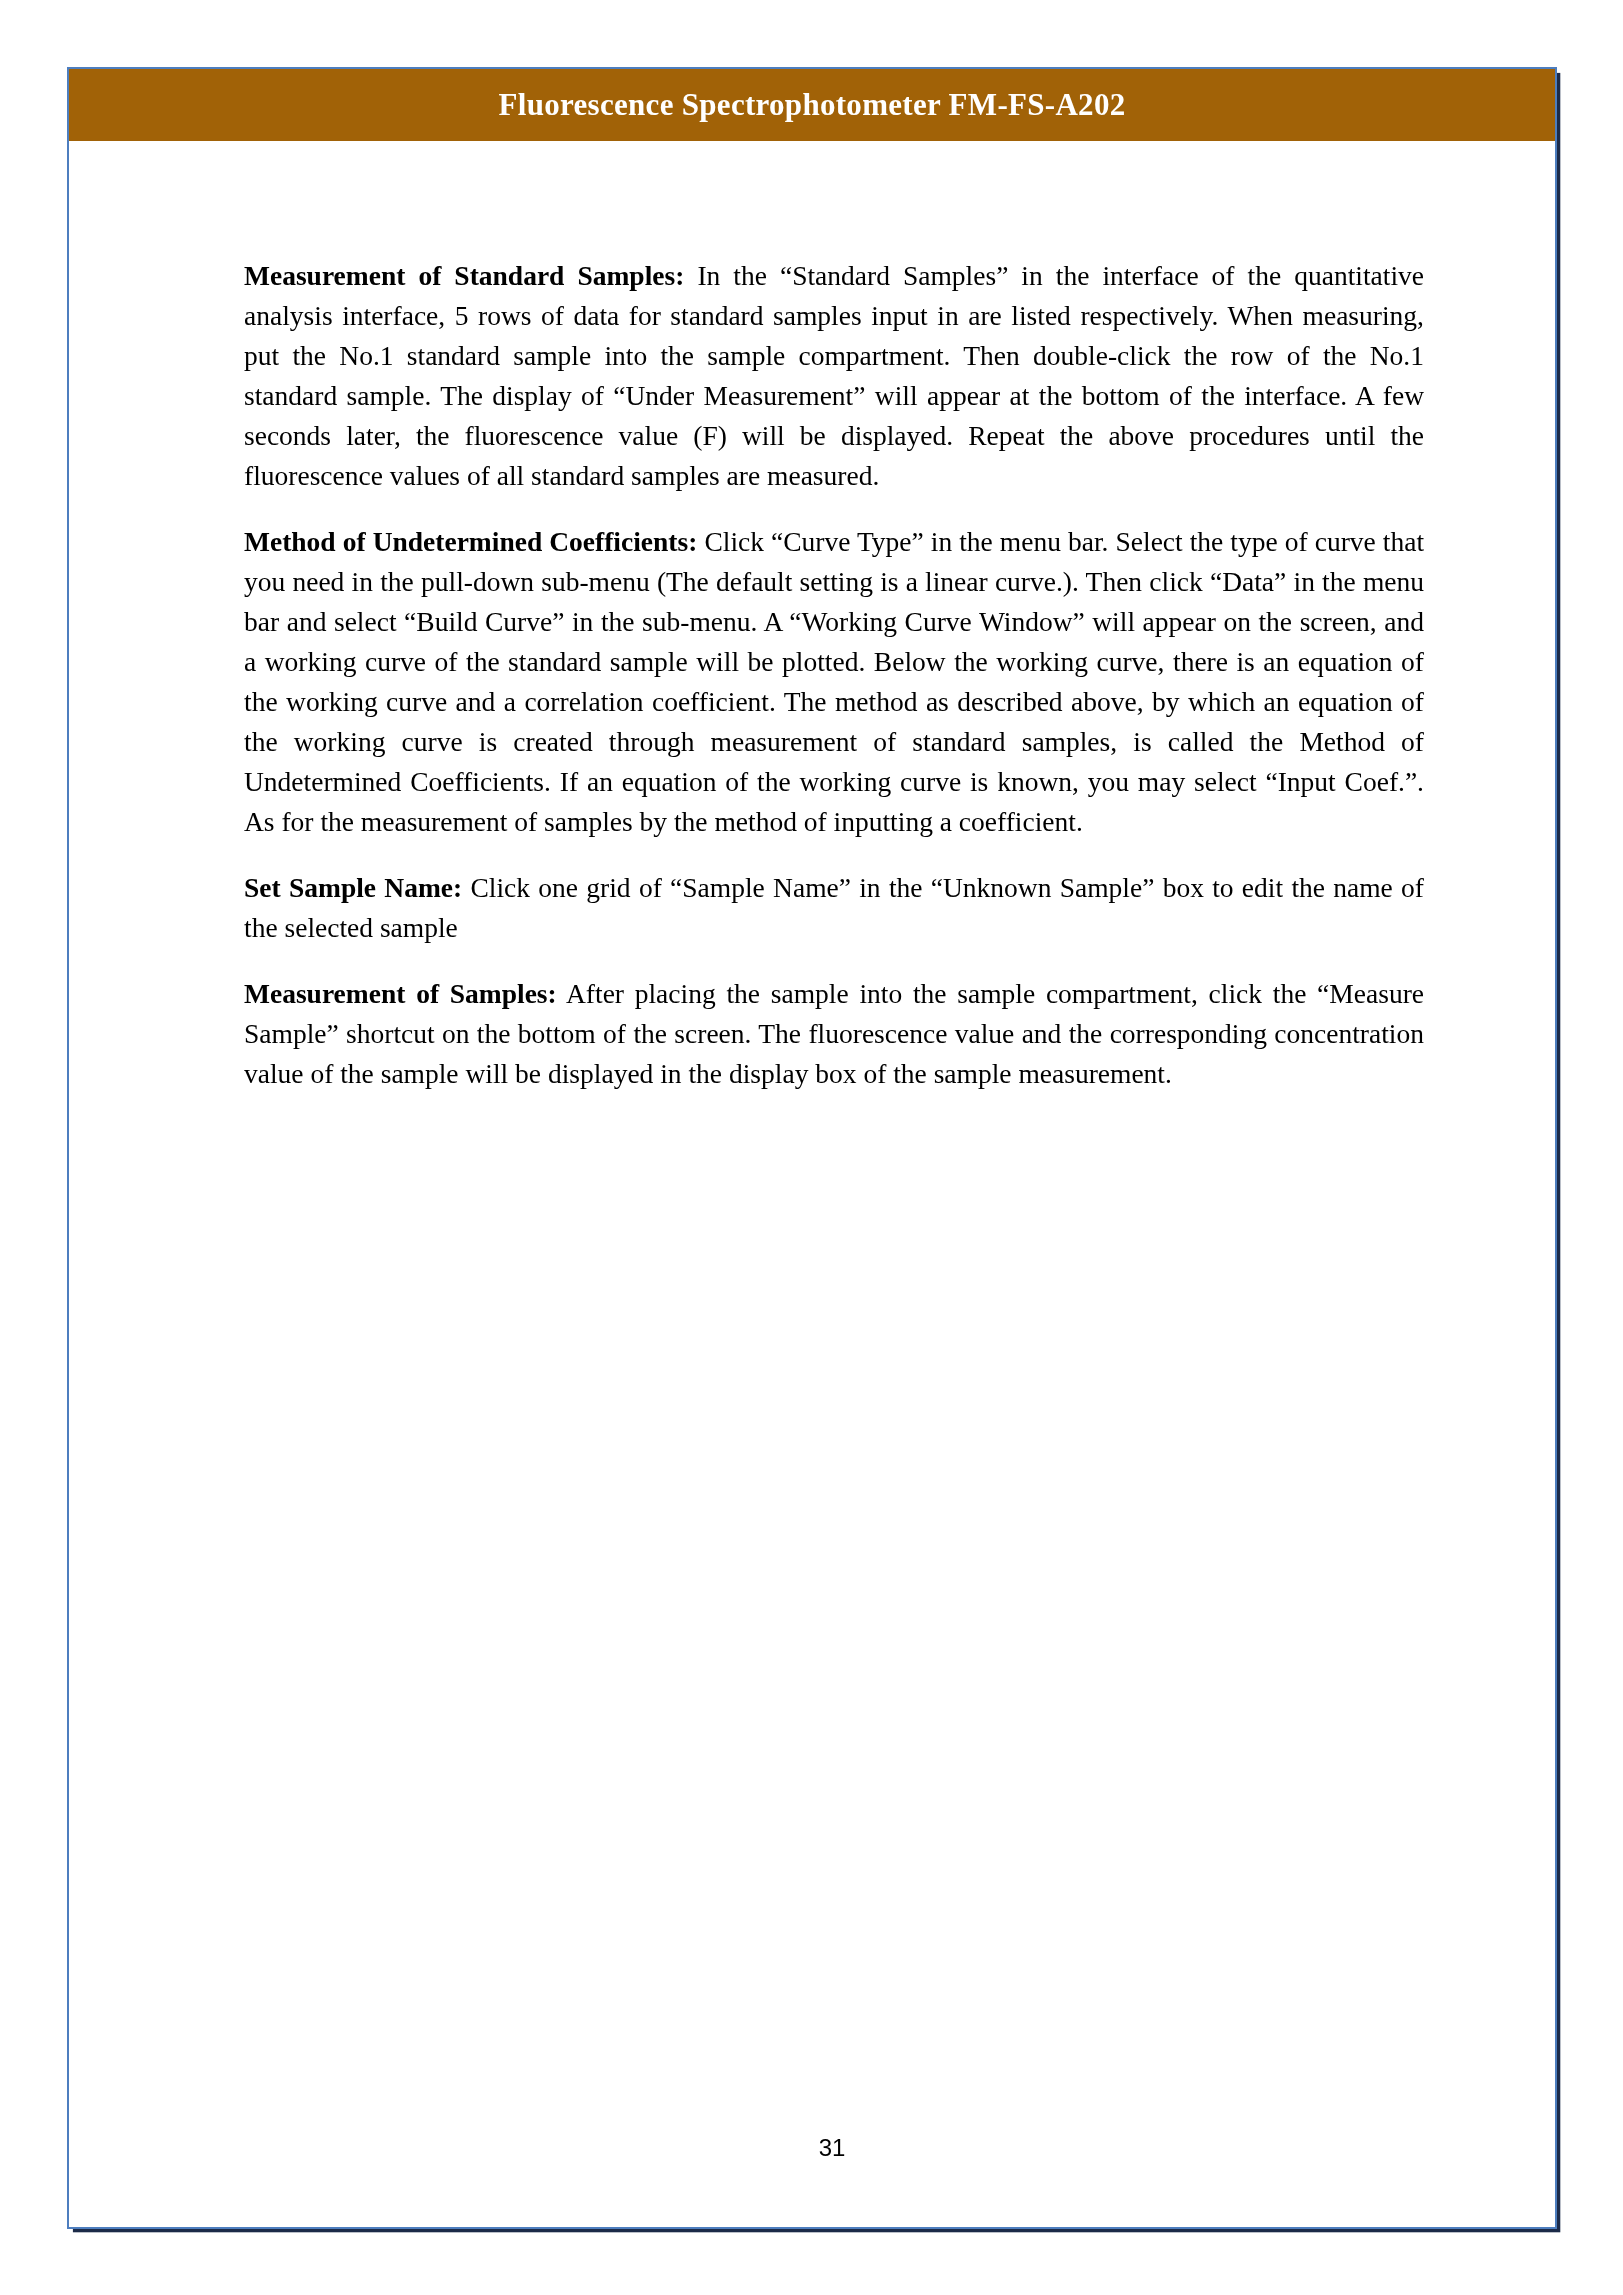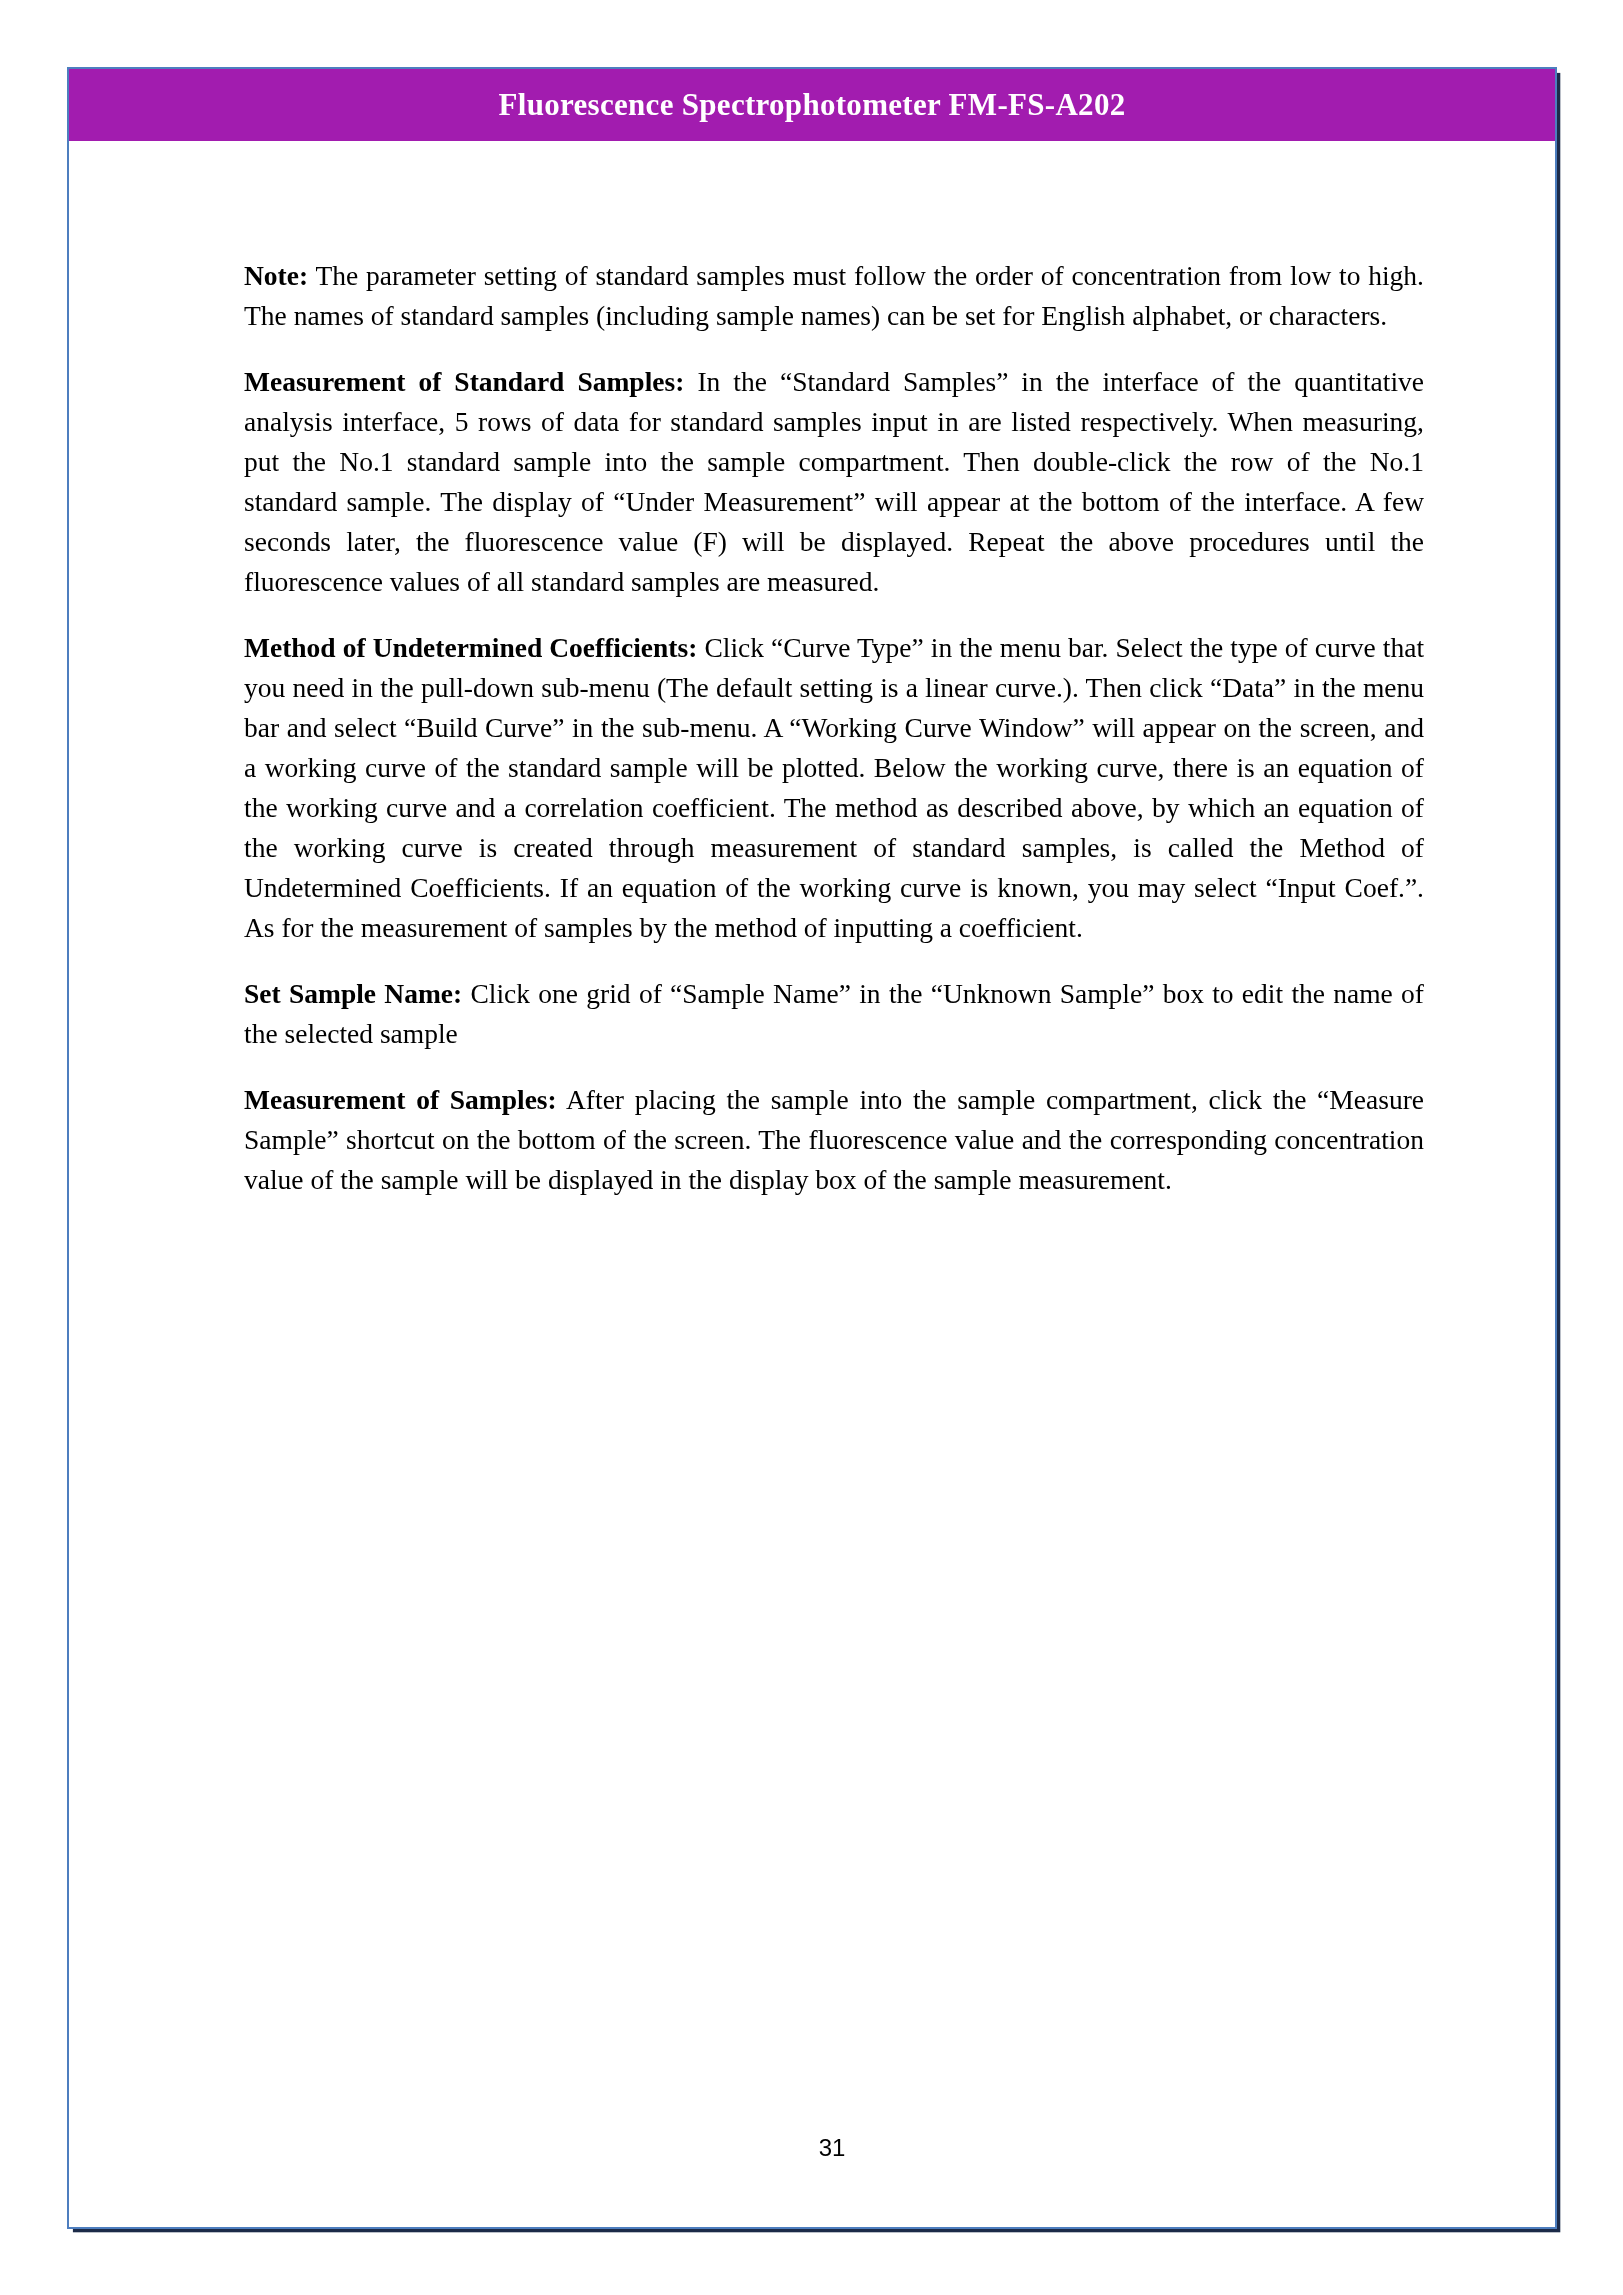--- a/index.html
+++ b/index.html
@@ -19,21 +19,21 @@
     left: 67px;
     top: 67px;
     width: 1486px;
     height: 2158px;
     background: #ffffff;
     border: 2px solid #4d7ebf;
     box-shadow: 4.6px 4.6px 0 -1.3px #1c2b49;
   }
   .header-banner {
     height: 72px;
-    background: #a21caf;
+    background: #a16207;
     display: flex;
     align-items: center;
     justify-content: center;
   }
   .page-title {
     color: #ffffff;
     font-weight: bold;
     font-size: 31px;
     font-family: "Liberation Serif", serif;
     letter-spacing: 0.3px;
@@ -66,21 +66,20 @@
 <body>
 
 <div class="page-frame">
 
   <div class="header-banner">
     <span class="page-title">Fluorescence Spectrophotometer FM-FS-A202</span>
   </div>
 
   <div class="content-area">
 
-    <p><span class="para-label">Note:</span> <span>The parameter setting of standard samples must follow the order of concentration from low to high. The names of standard samples (including sample names) can be set for English alphabet, or characters.</span></p>
 
     <p><span class="para-label">Measurement of Standard Samples:</span> <span>In the “Standard Samples” in the interface of the quantitative analysis interface, 5 rows of data for standard samples input in are listed respectively. When measuring, put the No.1 standard sample into the sample compartment. Then double-click the row of the No.1 standard sample. The display of “Under Measurement” will appear at the bottom of the interface. A few seconds later, the fluorescence value (F) will be displayed. Repeat the above procedures until the fluorescence values of all standard samples are measured.</span></p>
 
     <p><span class="para-label">Method of Undetermined Coefficients:</span> <span>Click “Curve Type” in the menu bar. Select the type of curve that you need in the pull-down sub-menu (The default setting is a linear curve.). Then click “Data” in the menu bar and select “Build Curve” in the sub-menu. A “Working Curve Window” will appear on the screen, and a working curve of the standard sample will be plotted. Below the working curve, there is an equation of the working curve and a correlation coefficient. The method as described above, by which an equation of the working curve is created through measurement of standard samples, is called the Method of Undetermined Coefficients. If an equation of the working curve is known, you may select “Input Coef.”. As for the measurement of samples by the method of inputting a coefficient.</span></p>
 
     <p><span class="para-label">Set Sample Name:</span> <span>Click one grid of “Sample Name” in the “Unknown Sample” box to edit the name of the selected sample</span></p>
 
     <p><span class="para-label">Measurement of Samples:</span> <span>After placing the sample into the sample compartment, click the “Measure Sample” shortcut on the bottom of the screen. The fluorescence value and the corresponding concentration value of the sample will be displayed in the display box of the sample measurement.</span></p>
 
   </div>

